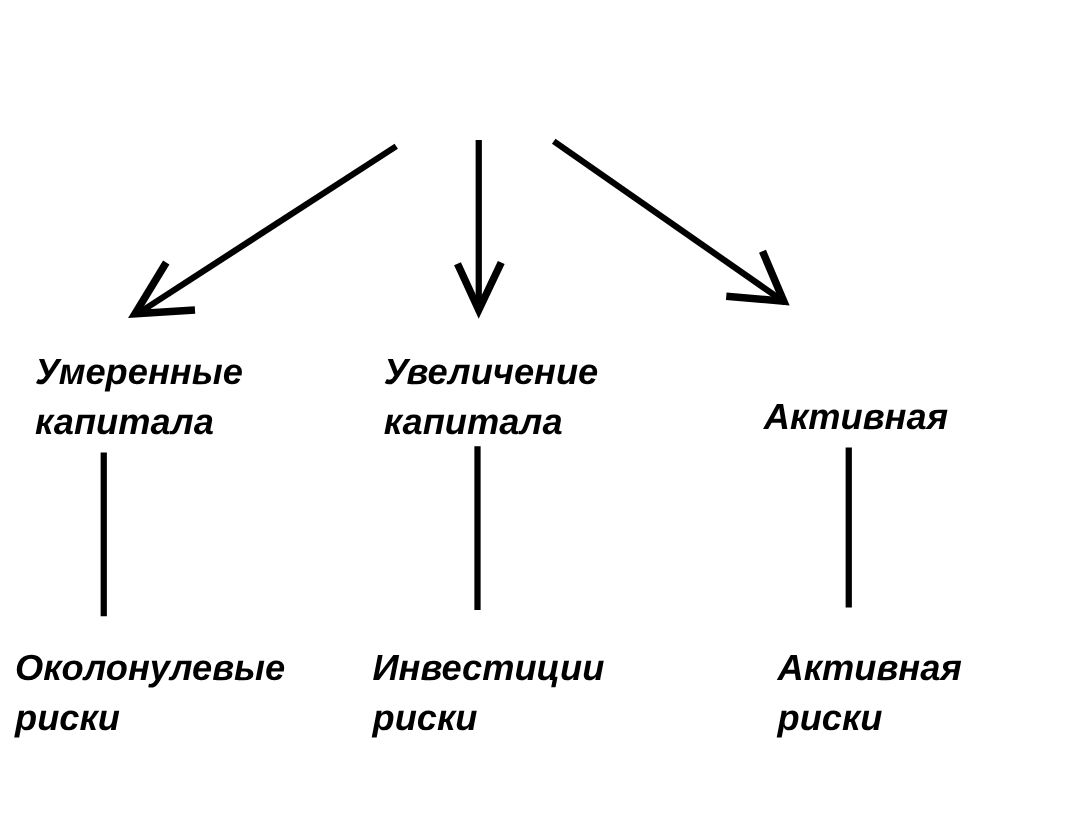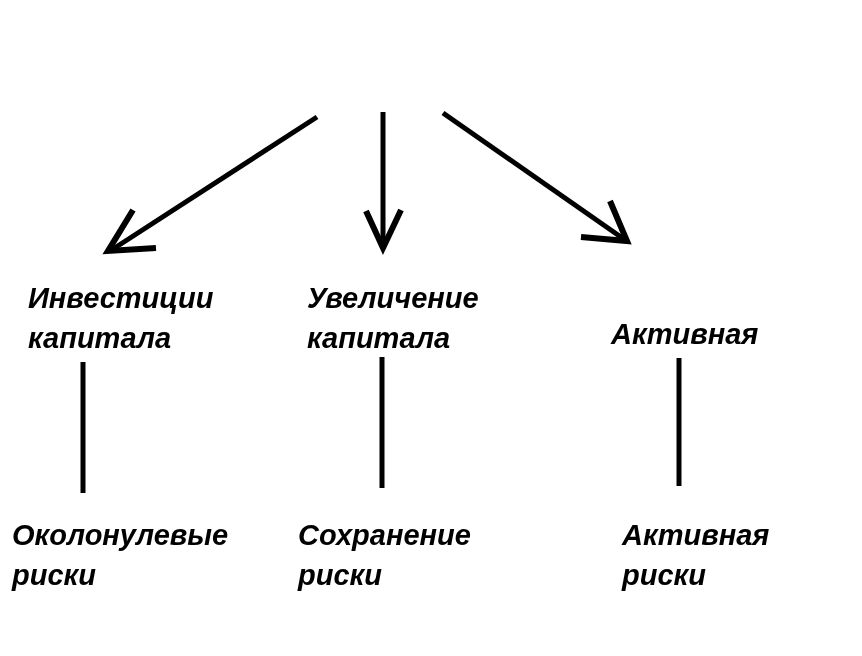--- a/index.html
+++ b/index.html
@@ -61,40 +61,40 @@
       <polyline points="610,201 627,241 581,237" stroke-width="6"></polyline>
     </g>
 
     <line x1="83" y1="362" x2="83" y2="493"></line>
     <line x1="382" y1="357" x2="382" y2="488"></line>
     <line x1="679" y1="358" x2="679" y2="486"></line>
   </svg>
 
 
   <div class="label node" style="left:28px; top:278px;">
-    <div>Инвестиции</div>
+    <div>Умеренные</div>
     <div>капитала</div>
   </div>
 
   <div class="label node" style="left:307px; top:278px;">
     <div>Увеличение</div>
     <div>капитала</div>
   </div>
 
   <div class="label node" style="left:611px; top:278px;margin-top:36px;">
     <div>Активная</div>
   </div>
 
   <div class="label node" style="left:12px; top:515px;">
     <div>Околонулевые</div>
     <div>риски</div>
   </div>
 
   <div class="label node" style="left:298px; top:515px;">
-    <div>Сохранение</div>
+    <div>Инвестиции</div>
     <div>риски</div>
   </div>
 
   <div class="label node" style="left:622px; top:515px;">
     <div>Активная</div>
     <div>риски</div>
   </div>
 
 </div>
 

